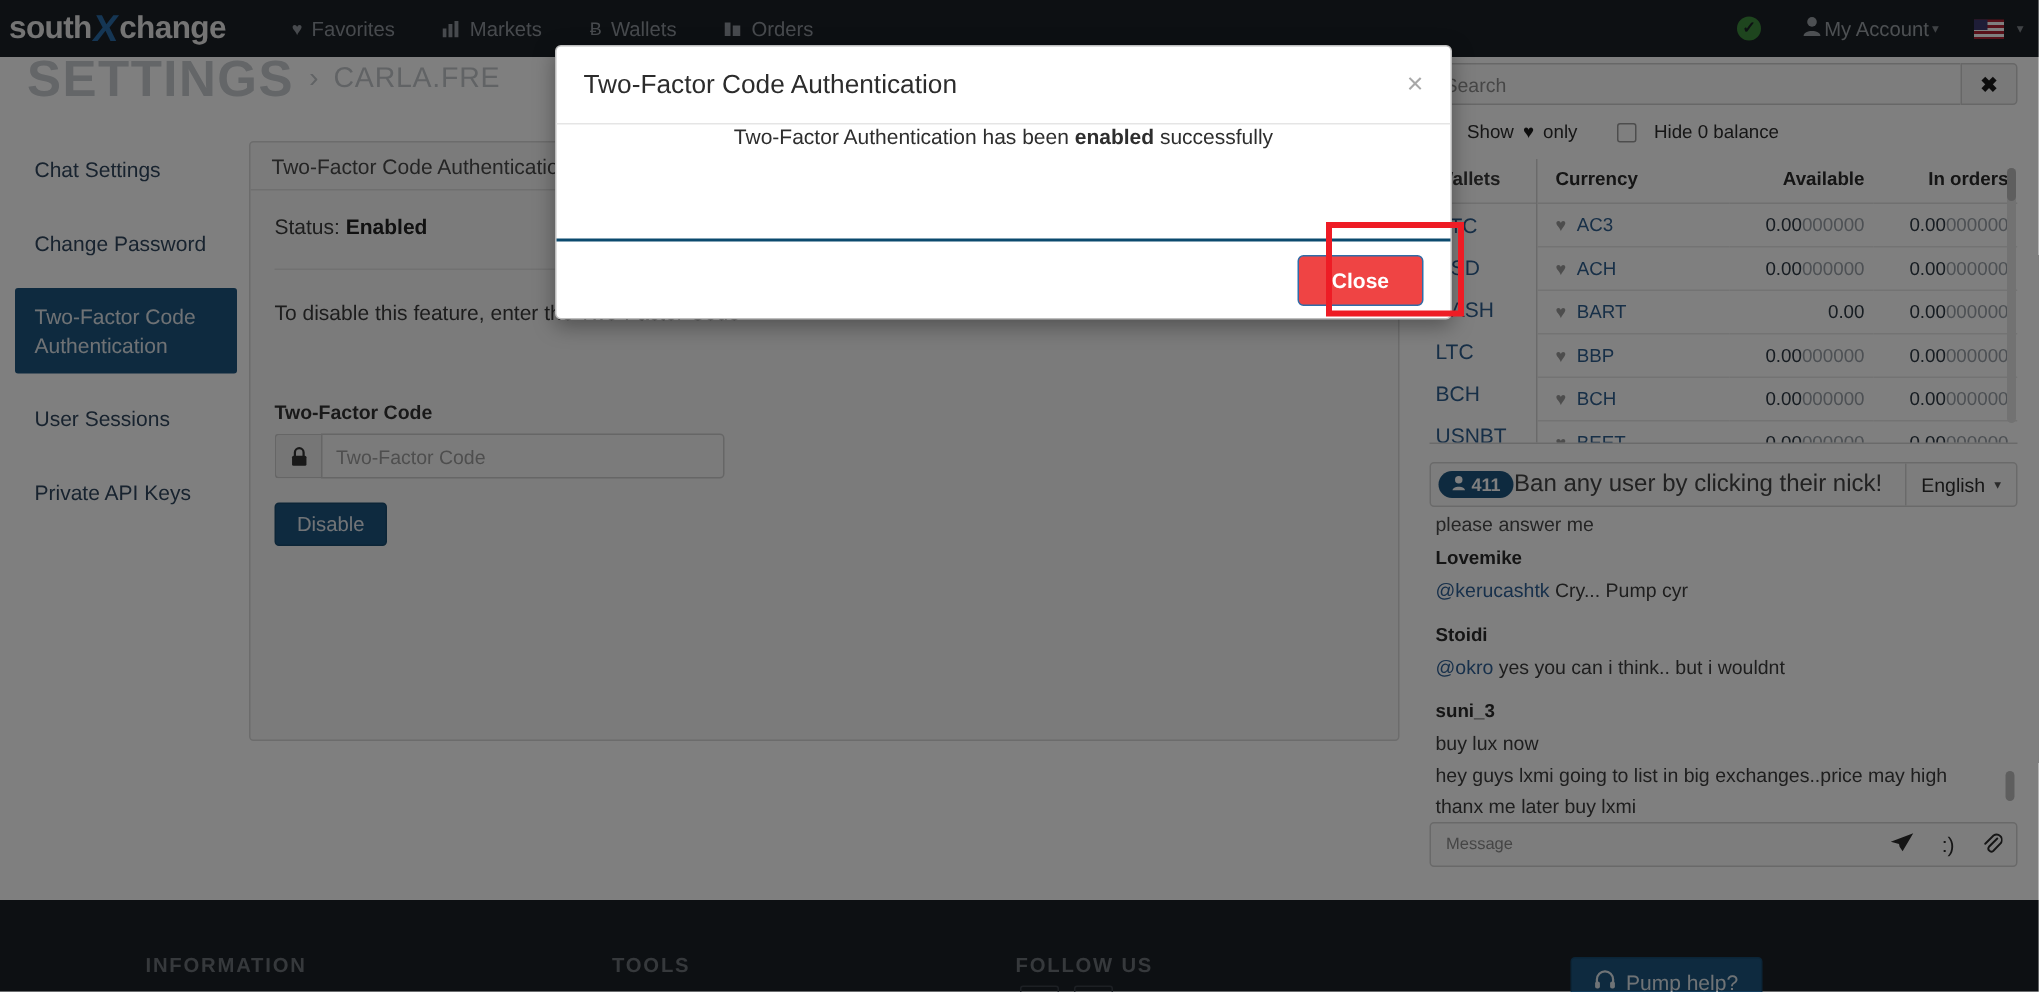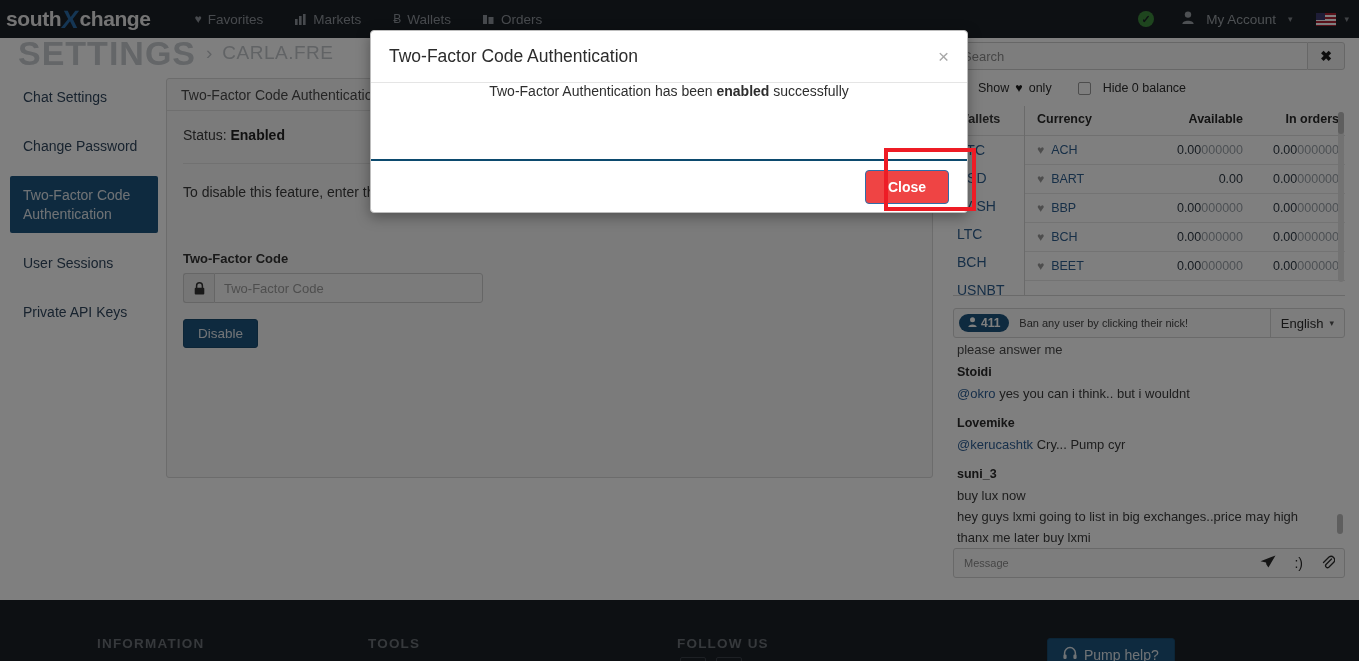--- a/index.html
+++ b/index.html
@@ -56,21 +56,21 @@
     gap: 2px; padding-right: 10px;
   }
   .check-circle {
     width: 16px; height: 16px; border-radius: 50%;
     background: #3d8b3d; color: #1b2026;
     font-size: 11px; line-height: 16px; text-align: center;
     margin-right: 18px; font-weight: bold;
   }
   .acct {
     color: #9aa0a6; font-size: 13.5px;
-    display: flex; align-items: center; gap: 12px;
+    display: flex; align-items: center; gap: 2px;
     padding: 0 8px; cursor: pointer;
   }
   .caret { font-size: 9px; opacity: .8; }
   .flag {
     width: 20px; height: 13px; margin-left: 14px;
     background: linear-gradient(#b22234 0 15%, #fff 15% 30%, #b22234 30% 45%,
                 #fff 45% 60%, #b22234 60% 75%, #fff 75% 90%, #b22234 90% 100%);
     position: relative; cursor: pointer;
   }
   .flag::before {
@@ -89,21 +89,21 @@
   }
   .page-title {
     font-size: 34px; font-weight: bold;
     color: #c8ccd0; letter-spacing: 1px;
   }
   .bc-sep { color: #c3c7cb; font-size: 19px; margin: 0 10px; }
   .bc-item { font-size: 19px; color: #c3c7cb; letter-spacing: .5px; }
 
   
   .settings-body {
-    position: absolute; top: 72px; left: 0;
+    position: absolute; top: 88px; left: 0;
     width: 940px; height: 525px;
   }
   .side-menu {
     position: absolute; left: 10px; top: 6px;
     width: 148px;
   }
   .side-item {
     padding: 10px 13px;
     font-size: 14px; color: #31475e;
     cursor: pointer; line-height: 1.3;
@@ -250,21 +250,21 @@
     border: 1px solid #d5d5d5; border-radius: 3px;
     background: #fafafa;
   }
   .badge-users {
     background: #1c557f; color: #fff;
     border-radius: 11px; padding: 2px 9px;
     font-size: 12px; font-weight: bold;
     margin-left: 5px;
     display: inline-flex; align-items: center; gap: 4px;
   }
-  .chat-note { font-size: 11px; color: #444; margin-left: 10px; flex: 1; }
+  .chat-note { font-size: 16px; color: #444; flex: 1; }
   .lang-sel {
     border-left: 1px solid #d5d5d5;
     padding: 0 10px; height: 100%;
     display: flex; align-items: center; gap: 6px;
     font-size: 13px; color: #2d2d2d; cursor: pointer;
   }
   .chat-log {
     height: 208px; overflow: hidden; position: relative;
     padding: 2px 4px 0 2px;
   }
@@ -300,21 +300,21 @@
     background: #1b2026;
     z-index: 8;
   }
   .f-inner { position: relative; height: 100%; }
   .f-head {
     position: absolute; top: 36px;
     font-size: 13.5px; font-weight: bold;
     color: #6c7278; letter-spacing: 1.2px;
   }
   .f-info { left: 97px; }
-  .f-tools { left: 368px; }
+  .f-tools { left: 408px; }
   .f-follow { left: 677px; }
   .f-social {
     position: absolute; top: 57px; display: flex; gap: 10px;
   }
   .f-social.left { left: 680px; }
   .soc-box {
     width: 26px; height: 18px;
     border: 1px solid #3a4149; border-radius: 2px;
   }
   .btn-help {
@@ -514,20 +514,25 @@
         <table class="wt">
           <thead>
             <tr>
               <th class="c-cur">Currency</th>
               <th>Available</th>
               <th>In orders</th>
             </tr>
           </thead>
           <tbody>
             <tr>
+              <td class="c-cur"><span class="heart">♥</span><span>AC3</span></td>
+              <td><span>0.00</span><span class="zeros">000000</span></td>
+              <td><span>0.00</span><span class="zeros">000000</span></td>
+            </tr>
+            <tr>
               <td class="c-cur"><span class="heart">♥</span><span>ACH</span></td>
               <td><span>0.00</span><span class="zeros">000000</span></td>
               <td><span>0.00</span><span class="zeros">000000</span></td>
             </tr>
             <tr>
               <td class="c-cur"><span class="heart">♥</span><span>BART</span></td>
               <td><span>0.00</span><span class="zeros"></span></td>
               <td><span>0.00</span><span class="zeros">000000</span></td>
             </tr>
             <tr>
@@ -565,32 +570,32 @@
       <div class="lang-sel">
         <span>English</span>
         <span class="caret">▾</span>
       </div>
     </div>
 
     <div class="chat-log">
       <div class="msg-cut">please answer me</div>
 
       <div class="msg-block">
+        <div class="msg-user">Lovemike</div>
+        <div class="msg-text">
+          <span class="mention">@kerucashtk</span>
+          <span>Cry... Pump cyr</span>
+        </div>
+      </div>
+
+      <div class="msg-block">
         <div class="msg-user">Stoidi</div>
         <div class="msg-text">
           <span class="mention">@okro</span>
           <span>yes you can i think.. but i wouldnt</span>
-        </div>
-      </div>
-
-      <div class="msg-block">
-        <div class="msg-user">Lovemike</div>
-        <div class="msg-text">
-          <span class="mention">@kerucashtk</span>
-          <span>Cry... Pump cyr</span>
         </div>
       </div>
 
       <div class="msg-block">
         <div class="msg-user">suni_3</div>
         <div class="msg-text">buy lux now</div>
         <div class="msg-text">hey guys lxmi going to list in big exchanges..price may high</div>
         <div class="msg-text">thanx me later buy lxmi</div>
       </div>
 

